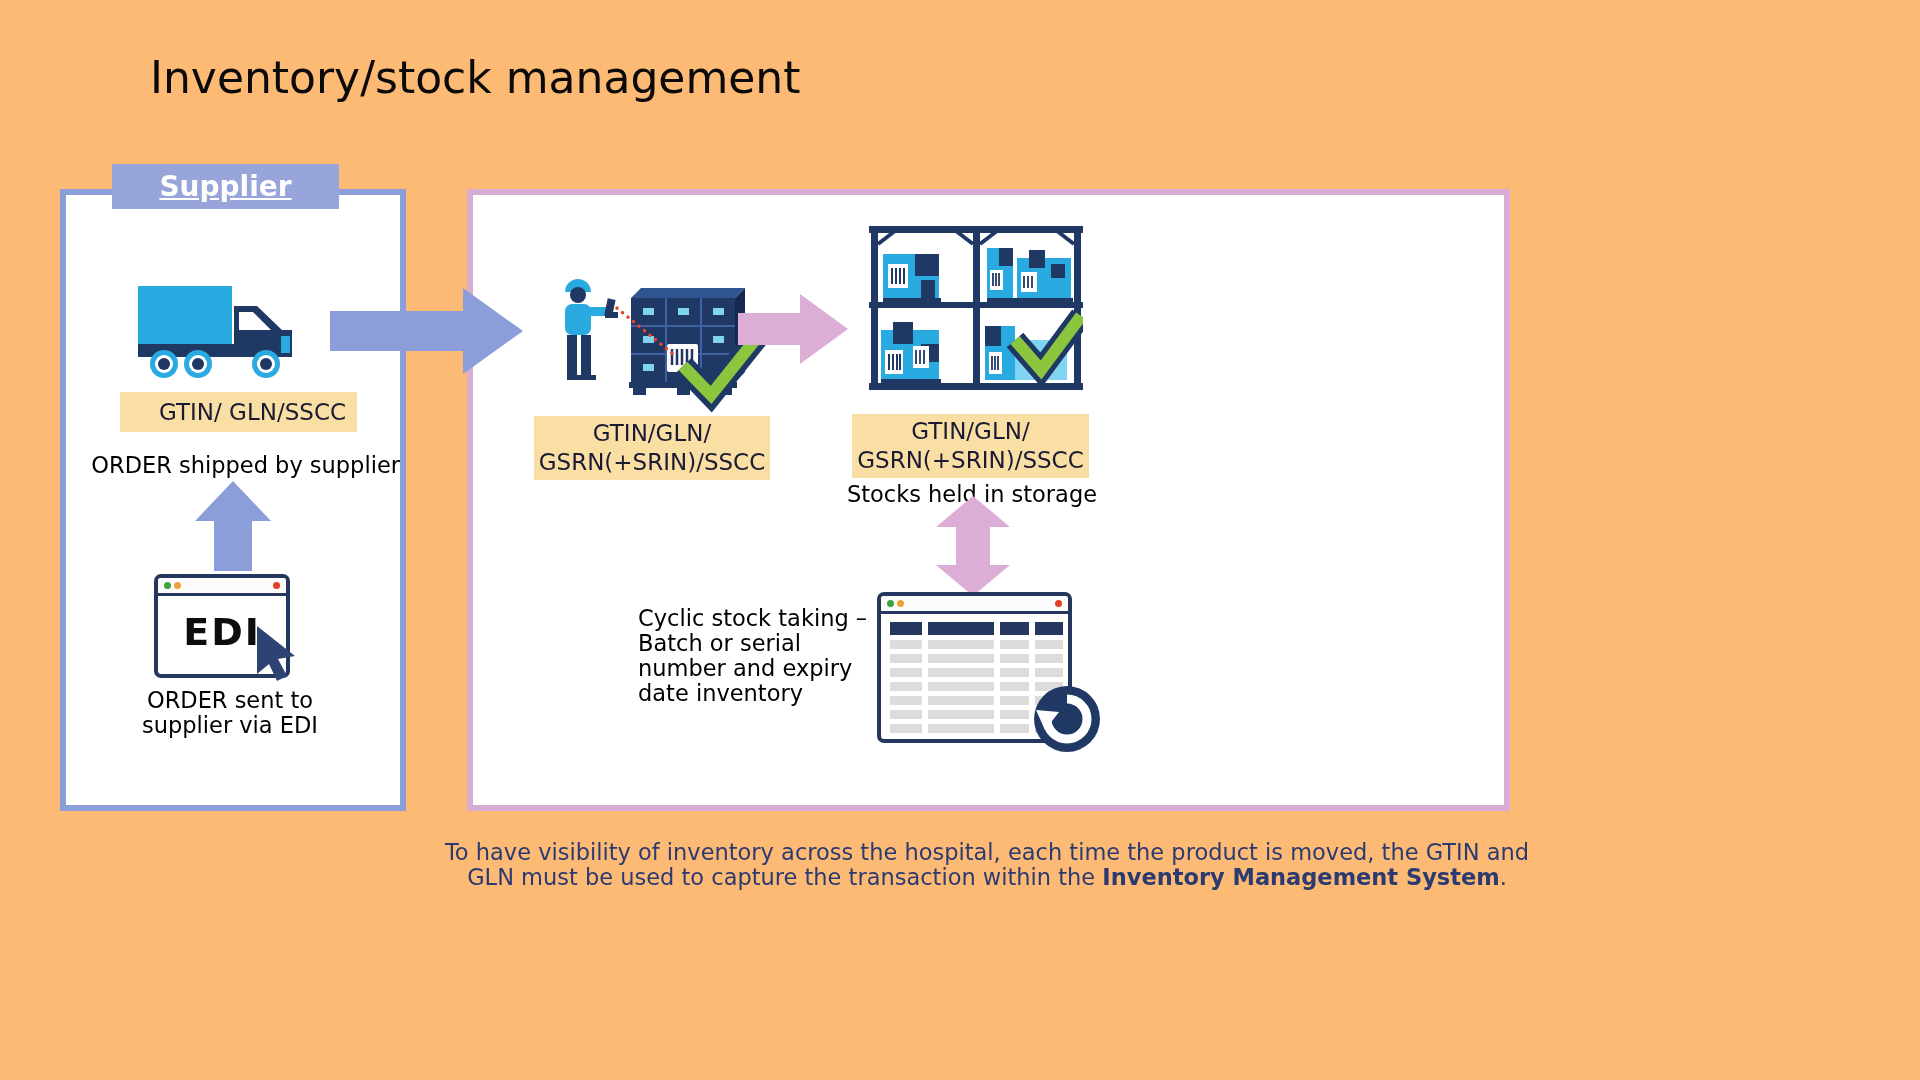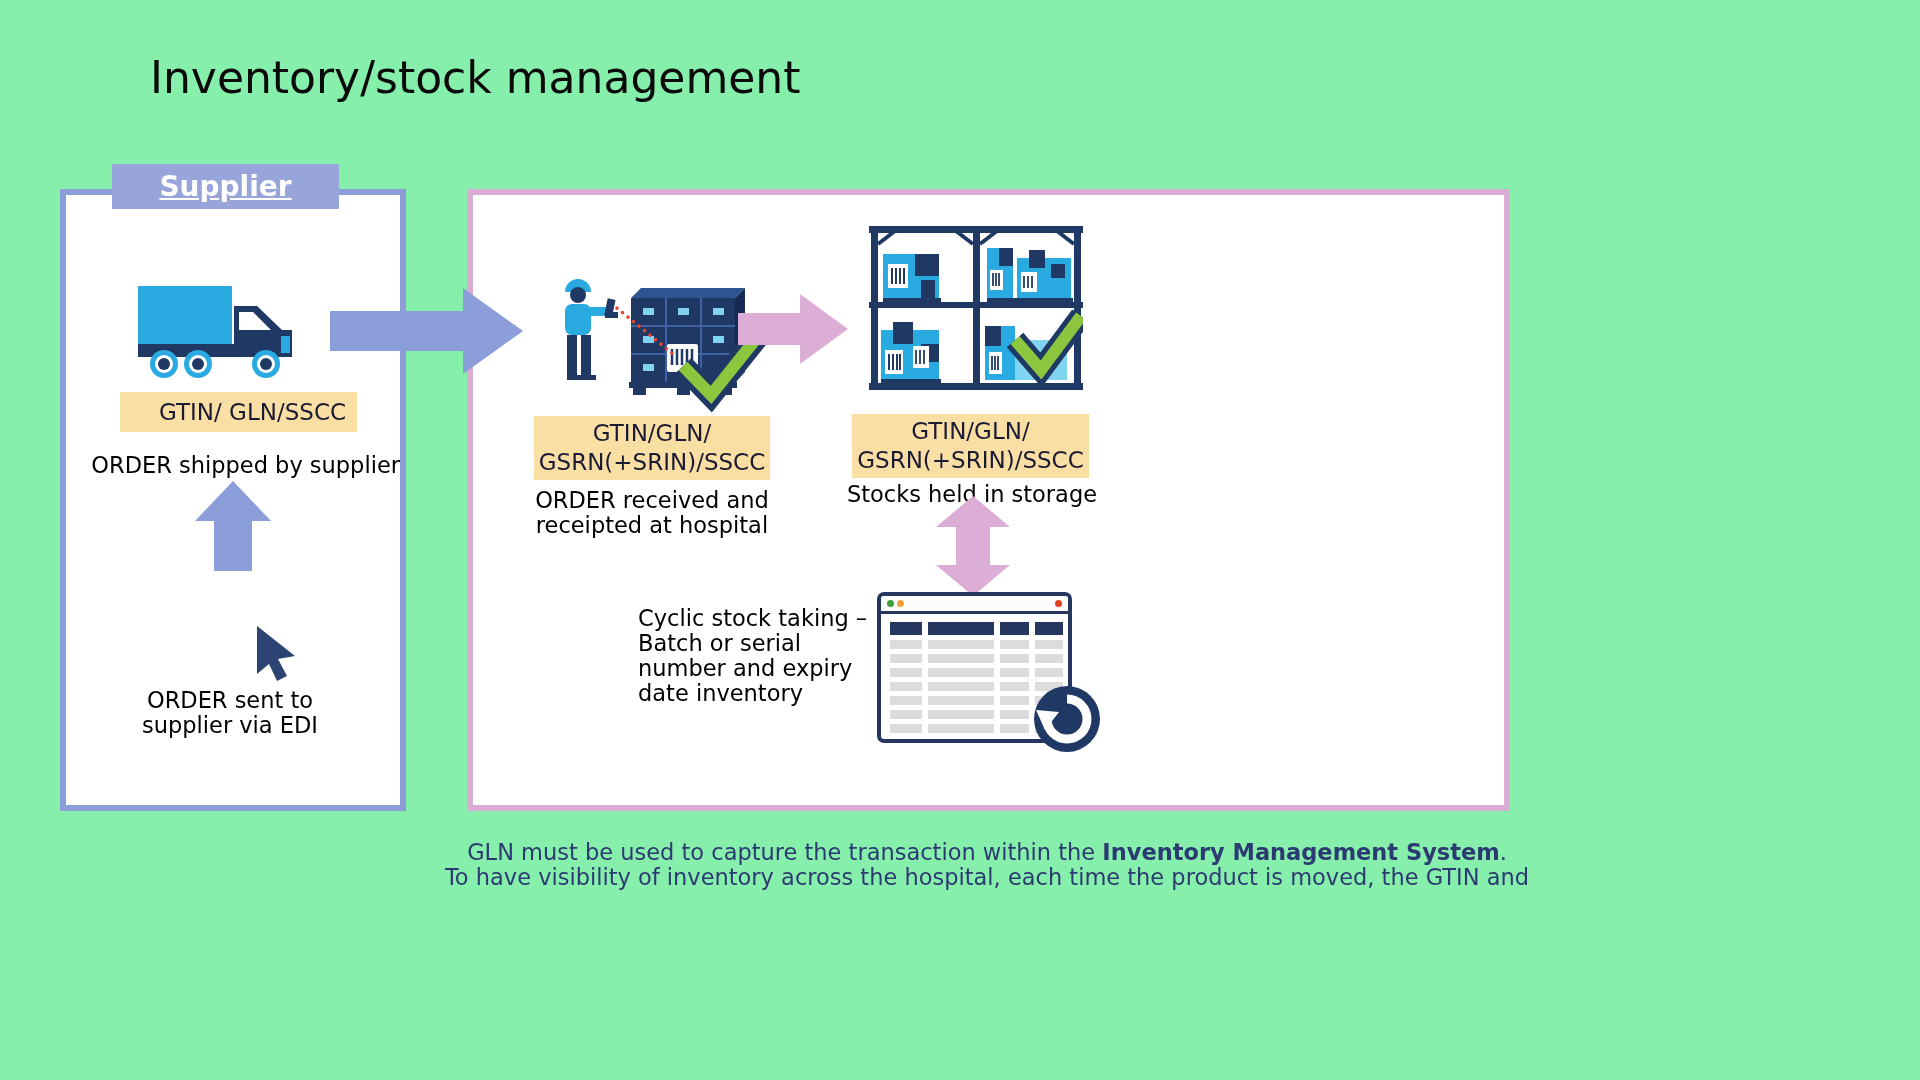--- a/index.html
+++ b/index.html
@@ -1,17 +1,17 @@
 <!DOCTYPE html>
 <html><head>
 <meta charset="utf-8">
 <style>
   html,body{margin:0;padding:0;background:#fff;}
   #canvas{
-    position:relative;width:1920px;height:1080px;background:#86efac;overflow:hidden;
+    position:relative;width:1920px;height:1080px;background:#fdba74;overflow:hidden;
     font-family:"DejaVu Sans","Liberation Sans",sans-serif;color:#000;
   }
   .abs{position:absolute;}
   #title{left:150px;top:52px;font-size:44px;font-weight:500;color:#0a0a0a;letter-spacing:0;}
   
   .frame{position:absolute;background:#fff;}
   #supplier-frame{left:60px;top:189px;width:334px;height:610px;border:6px solid #8C9ED9;}
   #warehouse-frame{left:467px;top:189px;width:1031px;height:610px;border:6px solid #D9ACD3;}
   .band{position:absolute;display:flex;align-items:center;justify-content:center;
         color:#fff;font-weight:bold;font-size:28px;z-index:3;}
@@ -86,20 +86,28 @@
 
   <div id="supplier-id" class="id-label">
     <span>GTIN/ GLN/SSCC</span>
   </div>
   <div id="shipped-caption" class="caption">ORDER shipped by supplier</div>
 
   <svg class="abs" style="left:195px;top:481px;" width="76" height="90" viewBox="0 0 76 90">
     <polygon points="38,0 76,40 57,40 57,90 19,90 19,40 0,40" fill="#8C9ED9"></polygon>
   </svg>
 
+  <div id="edi-window" class="window">
+    <div class="titlebar">
+      <span class="dot green"></span>
+      <span class="dot orange"></span>
+      <span class="dot red"></span>
+    </div>
+    <div id="edi-text">EDI</div>
+  </div>
 
   <svg class="abs" style="left:255px;top:624px;z-index:4;" width="52" height="58" viewBox="0 0 52 58">
     <path d="M2,2 L40,32 L23,35 L32,52 L22,57 L14,40 L2,50 Z" fill="#2d4373"></path>
   </svg>
 
   <div id="sent-caption" class="caption">
     <div>ORDER sent to</div>
     <div>supplier via EDI</div>
   </div>
 
@@ -237,24 +245,20 @@
       </g>
     <rect x="146" y="116" width="52" height="40" fill="#7fd4f2"></rect>
 
     <path d="M146,116 L172,146 L212,92" fill="none" stroke="#1F3864" stroke-width="22"></path>
     <path d="M146,116 L172,146 L212,92" fill="none" stroke="#8CC63F" stroke-width="12"></path>
   </svg>
 
   <div id="receive-id" class="id-label">
     <span>GTIN/GLN/</span>
     <span>GSRN(+SRIN)/SSCC</span>
-  </div>
-  <div id="receive-caption" class="caption">
-    <div>ORDER received and</div>
-    <div>receipted at hospital</div>
   </div>
 
   <div id="storage-id" class="id-label">
     <span>GTIN/GLN/</span>
     <span>GSRN(+SRIN)/SSCC</span>
   </div>
   <div id="storage-caption" class="caption">Stocks held in storage</div>
 
   <svg class="abs" style="left:934px;top:496px;" width="78" height="100" viewBox="0 0 78 100">
     <polygon points="39,0 76,31 56,31 56,69 76,69 39,100 2,69 22,69 22,31 2,31" fill="#DCAED6"></polygon>
@@ -309,17 +313,17 @@
     </div>
   </div>
 
   <svg class="abs" style="left:1032px;top:684px;z-index:4;" width="70" height="70" viewBox="0 0 70 70">
     <circle cx="35" cy="35" r="33" fill="#1F3864"></circle>
     <path d="M35,15 A20,20 0 1 1 15,35" fill="none" stroke="#ffffff" stroke-width="9"></path>
     <polygon points="4,26 27,28 13,46" fill="#ffffff"></polygon>
   </svg>
 
   <div id="footer">
+    <div>To have visibility of inventory across the hospital, each time the product is moved, the GTIN and</div>
     <div><span>GLN must be used to capture the transaction within the </span><b>Inventory Management System</b><span>.</span></div>
-    <div>To have visibility of inventory across the hospital, each time the product is moved, the GTIN and</div>
   </div>
 
 </div>
 
 </body></html>

